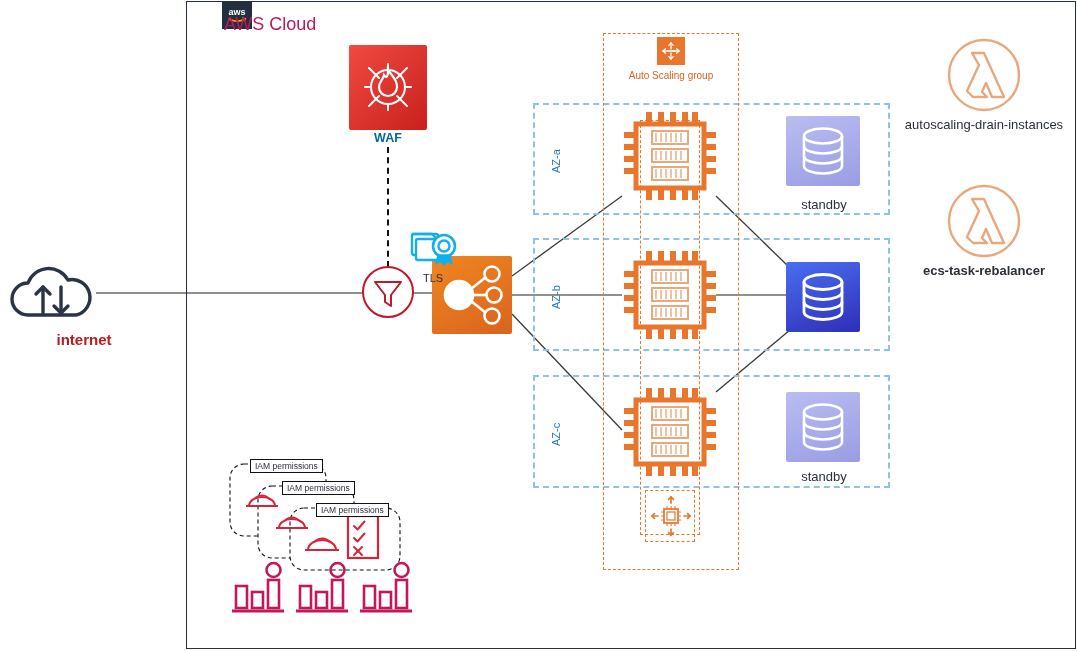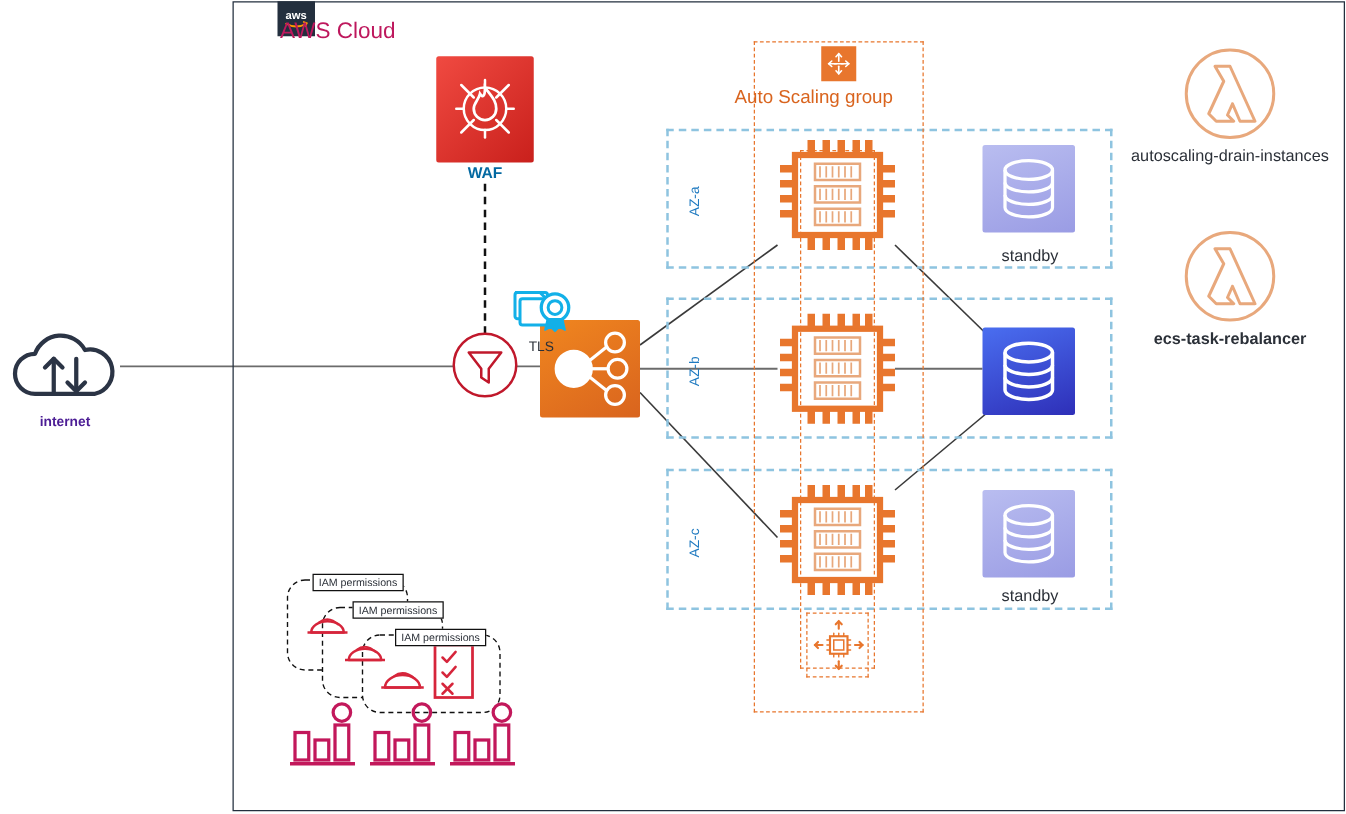--- a/index.html
+++ b/index.html
@@ -16,21 +16,21 @@
   #cloud-badge svg{display:block;}
   #cloud-title{left:224px;top:14px;font-size:18px;color:#be185d;}
 
   
   .az-box{border:2px dashed #8ec4e0;box-sizing:border-box;}
   .az-label{color:#1f7ac0;font-size:11px;
       transform:rotate(-90deg);transform-origin:center center;white-space:nowrap;}
   #asg-box{left:603px;top:33px;width:136px;height:537px;
       border:1.5px dashed #E8762D;box-sizing:border-box;}
   #asg-icon{left:657px;top:37px;width:28px;height:28px;background:#E8762D;}
-  #asg-label{left:580px;top:70px;width:142px;color:#D9641E;font-size:15px;}
+  #asg-label{left:600px;top:70px;width:142px;color:#D9641E;font-size:10px;}
   #asg-inner{left:640px;top:120px;width:60px;height:415px;
       border:1.5px dashed #E8762D;box-sizing:border-box;}
   #scale-inner{left:645px;top:490px;width:50px;height:52px;
       border:1.5px dashed #E8762D;box-sizing:border-box;}
 
   
   .sq{border-radius:2px;}
   #waf-icon{left:349px;top:45px;width:78px;height:85px;
       background:linear-gradient(135deg,#F04A41 0%,#C9201C 100%);}
   #waf-label{left:348px;top:132px;width:80px;font-weight:bold;font-size:12.5px;color:#0369a1;}
@@ -46,21 +46,21 @@
   #db-a-label{left:780px;top:198px;width:88px;}
   #db-c-label{left:780px;top:470px;width:88px;}
 
   #lb-icon{left:432px;top:256px;width:80px;height:78px;
       background:linear-gradient(150deg,#F0861F 0%,#D9641E 100%);}
   #tls-cert{left:408px;top:228px;width:54px;height:44px;}
   #tls-label{left:405px;top:272px;width:56px;font-size:11px;text-align:center;}
   #filter-icon{left:361px;top:265px;width:54px;height:54px;}
 
   #internet-icon{left:8px;top:265px;width:88px;height:62px;}
-  #internet-label{left:0px;top:332px;width:104px;font-weight:bold;font-size:11px;color:#4c1d95;}
+  #internet-label{left:0px;top:332px;width:104px;font-weight:bold;font-size:15px;color:#b91c1c;padding-left:32px;}
 
   
   .lmb{width:76px;height:76px;}
   #lmb1{left:946px;top:37px;} #lmb2{left:946px;top:183px;}
   #lmb1-label{left:896px;top:118px;width:176px;}
   #lmb2-label{left:896px;top:264px;width:176px;font-weight:bold;}
 
   
   #iam-group{left:228px;top:418px;width:190px;height:118px;margin-top:36px;}
   .iam-tag{position:absolute;background:#fff;border:1px solid #111;

